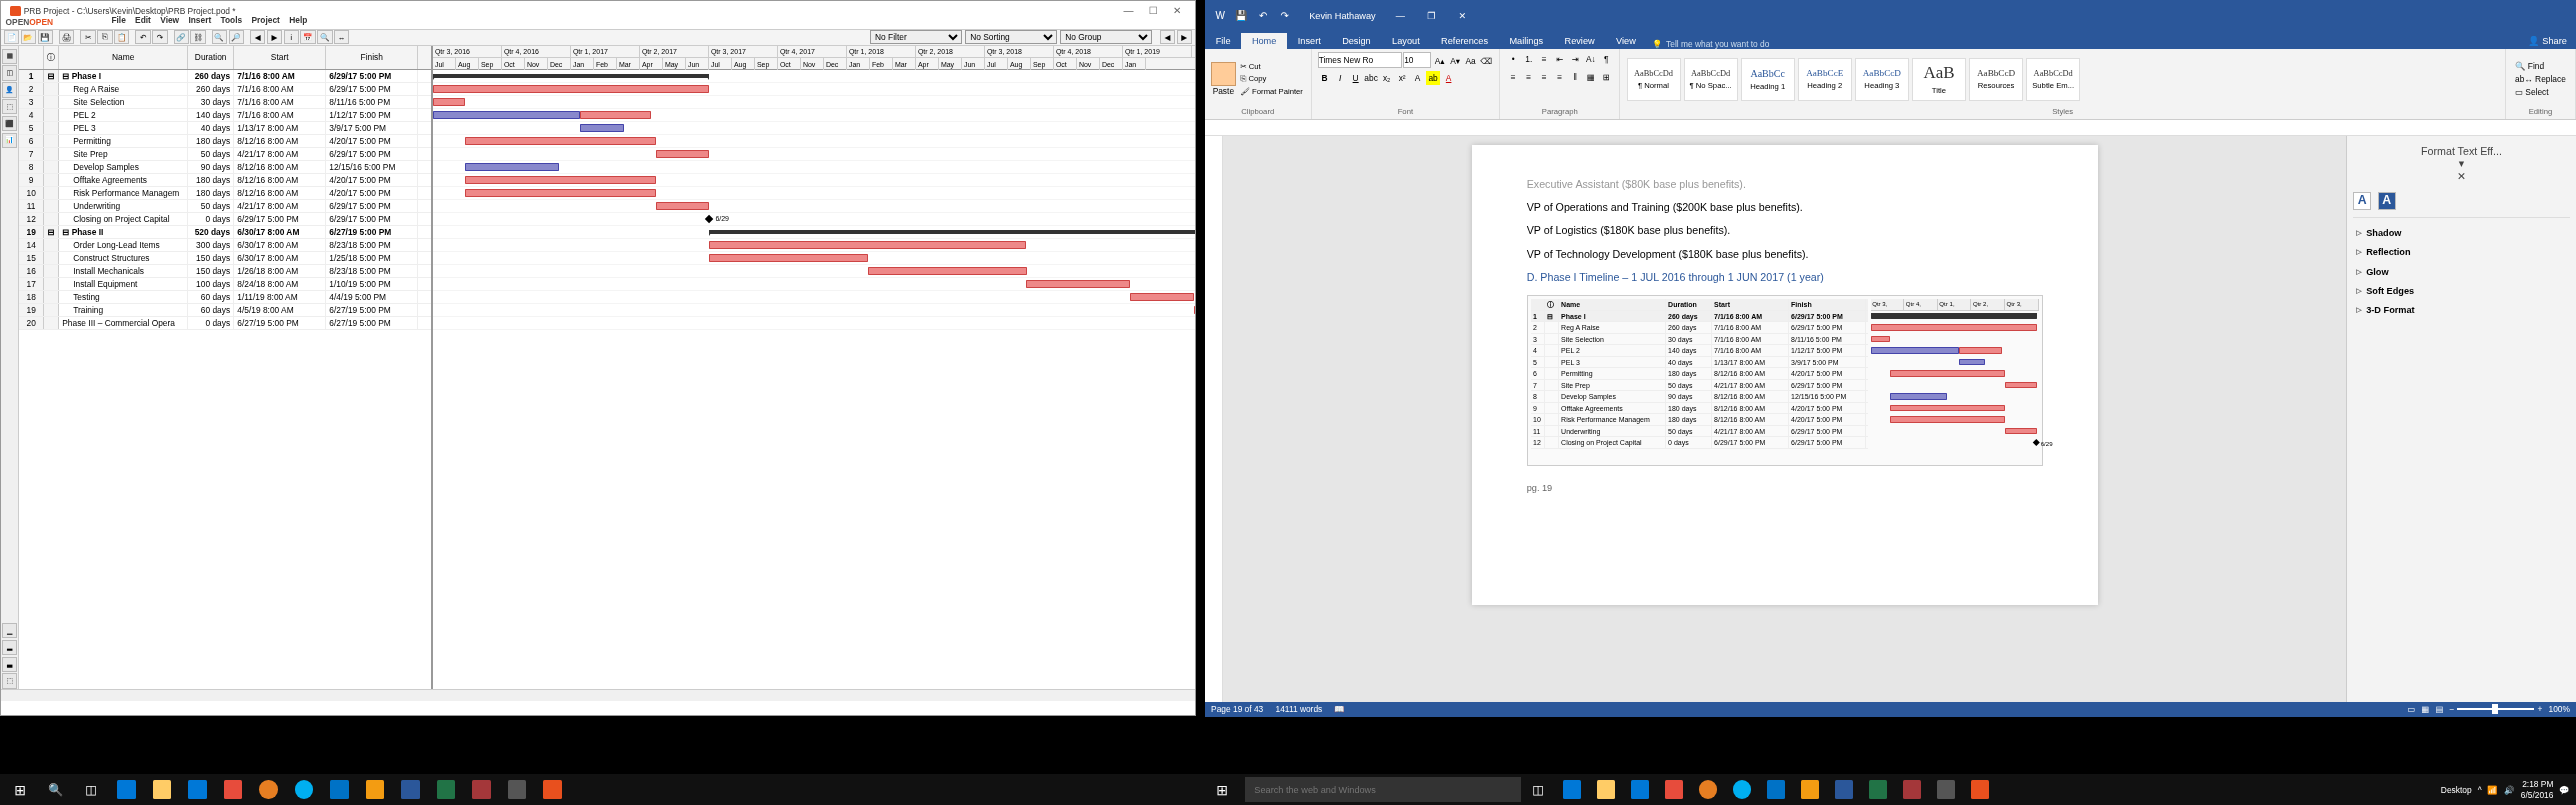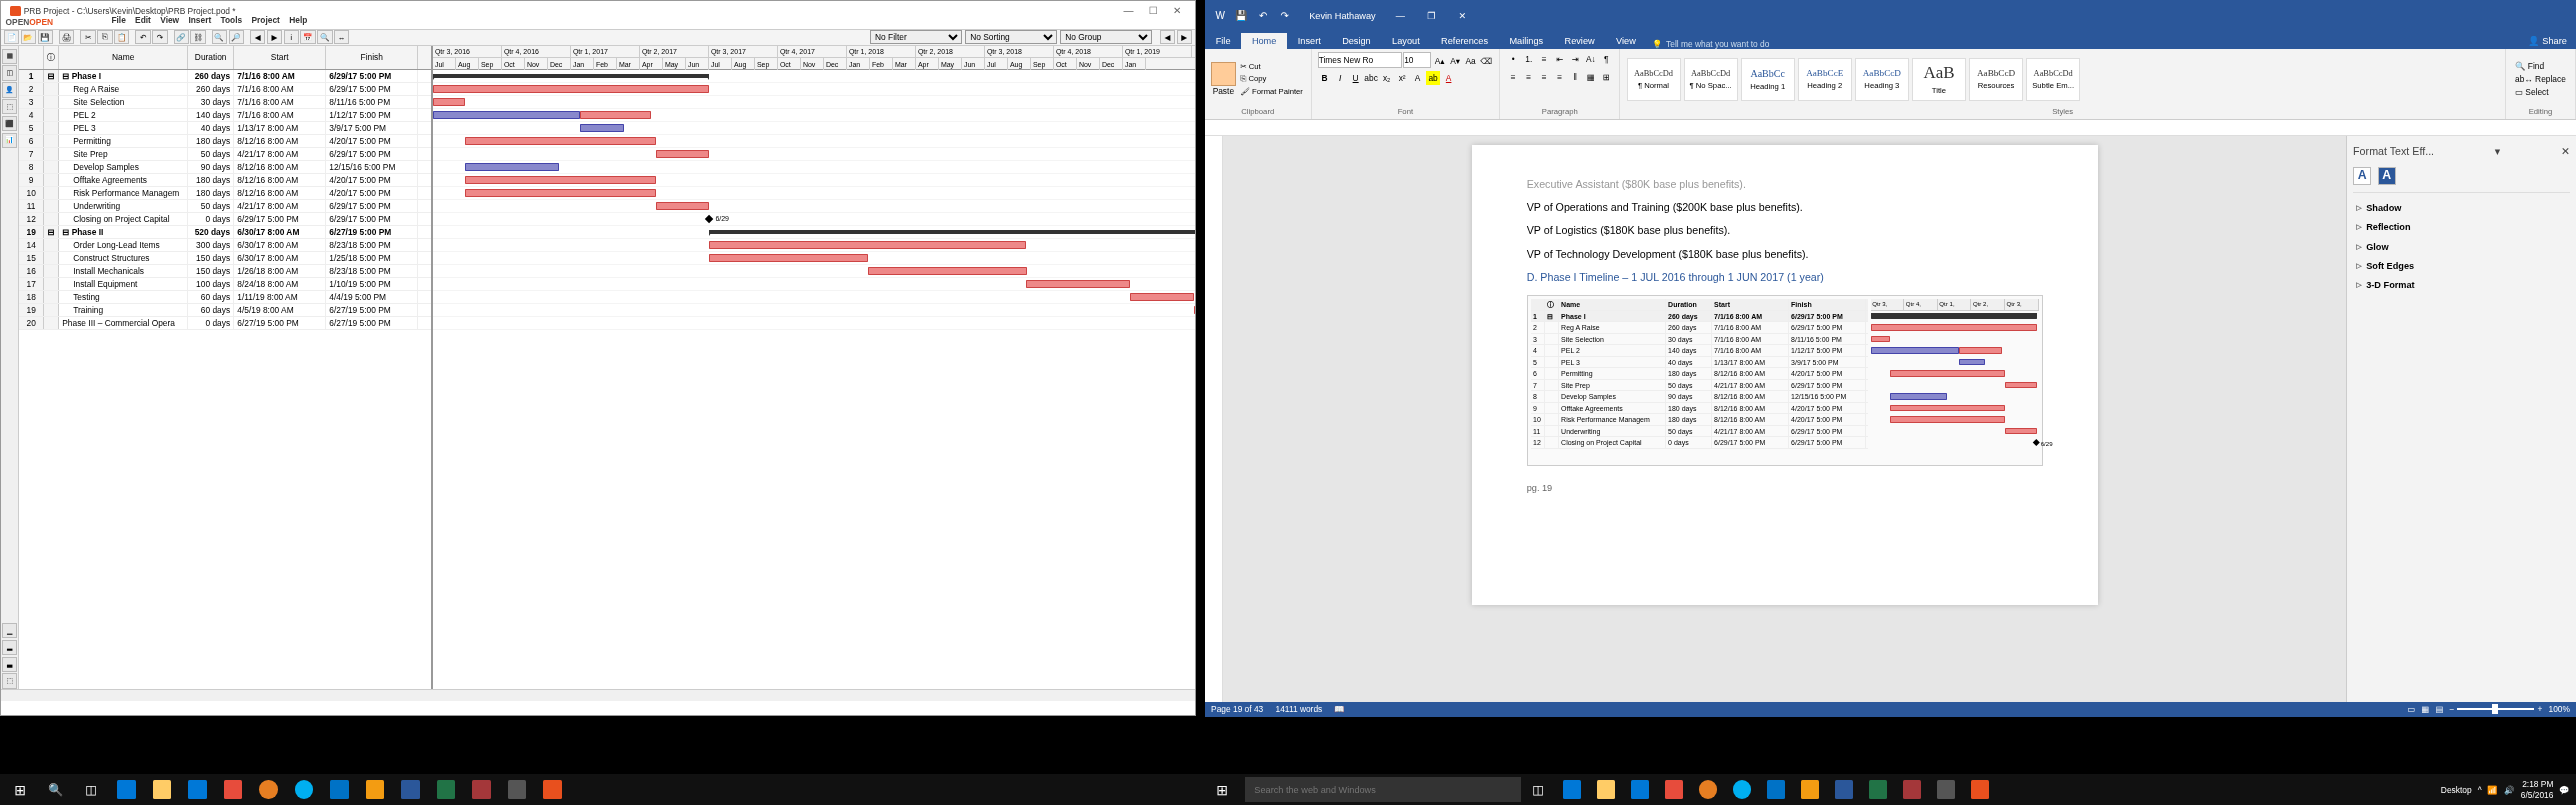--- a/index.html
+++ b/index.html
@@ -95,21 +95,21 @@
 .w-doc-area { display: flex; height: calc(100% - 150px); background: #e6e6e6; }
 .w-vruler { width: 18.4px; background: #fff; border-right: 0.8px solid #ddd; }
 .w-page-wrap { flex: 1; overflow: auto; padding: 9.2px 0; }
 .w-page { width: 626px; margin: 0 auto; background: #fff; box-shadow: 0 0 6.1px rgba(0,0,0,.2); padding: 31px 55px; min-height: 460px; font-family: "Times New Roman", serif; font-size: 10.7px; line-height: 1.6; }
 .w-page p { margin-bottom: 6.1px; }
 .w-phase-title { color: #2b579a; }
 .w-embed { margin-top: 9.2px; border: 0.8px solid #ccc; width: 100%; }
 .w-embed-img { width: 100%; height: 169px; background: #fafafa; position: relative; font-size: 7px; }
 .w-pgnum { color: #666; margin-top: 15.3px; font-size: 9.2px; }
 .w-pane { width: 230px; background: #f3f3f3; border-left: 0.8px solid #ccc; padding: 6.1px; }
-.w-pane-title { font-size: 10.7px; color: #444; padding: 3.1px 0; display: flex; justify-content: space-between; align-items: center; }
+.w-pane-title { font-size: 10.7px; color: #444; padding: 3.1px 0; display: flex; justify-content: space-between; align-items: center; flex-direction: column; }
 .w-pane-close { cursor: pointer; font-size: 10.7px; }
 .w-pane-icons { display: flex; gap: 6.1px; padding: 6.1px 0; border-bottom: 0.8px solid #ddd; }
 .w-pane-icon { width: 18.4px; height: 18.4px; border: 0.8px solid #bbb; cursor: pointer; }
 .w-pane-list { padding-top: 6.1px; }
 .w-pane-item { padding: 4.6px 3.1px; font-size: 9.2px; font-weight: bold; cursor: pointer; display: flex; align-items: center; gap: 4.6px; }
 .w-pane-item::before { content: "▷"; font-size: 7px; color: #666; }
 .w-status { height: 15.3px; background: #2b579a; color: #fff; font-size: 8.4px; display: flex; align-items: center; padding: 0 6.1px; gap: 12.3px; }
 .w-status-right { margin-left: auto; display: flex; gap: 6.1px; align-items: center; }
 .w-zoom { display: flex; align-items: center; gap: 3.1px; }
 .w-zoom-track { width: 77px; height: 2.3px; background: #fff; position: relative; }

